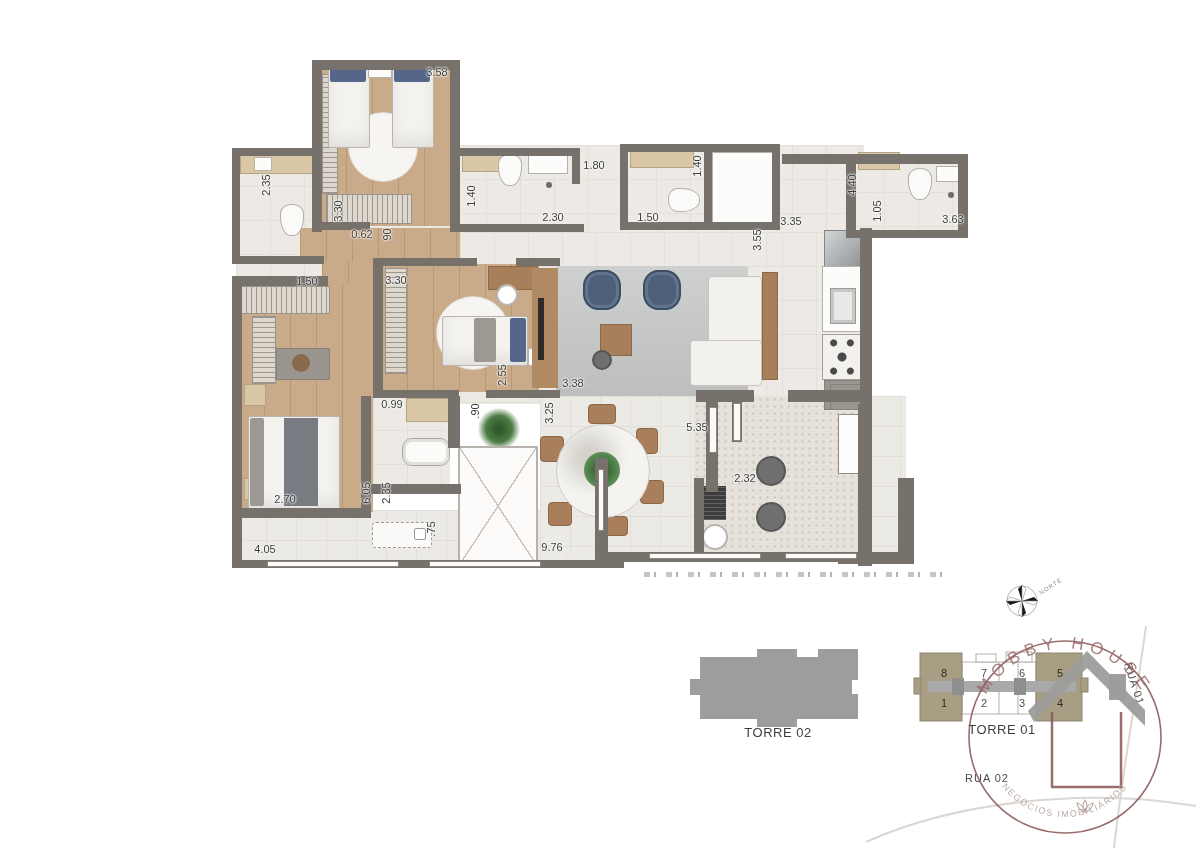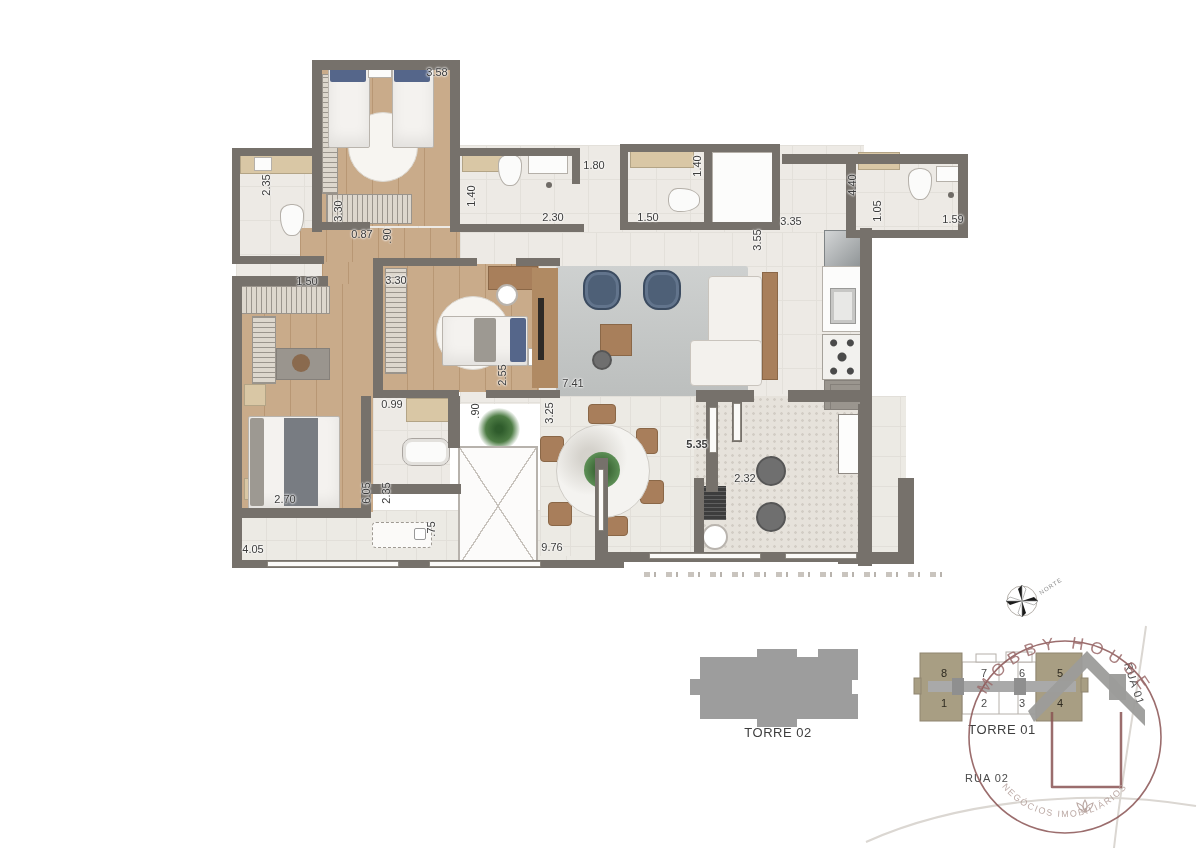--- a/index.html
+++ b/index.html
@@ -201,46 +201,46 @@
       <div class="abs win" style="left: 430px; top: 562px; width: 110px; height: 4px;"></div>
       <div class="abs win" style="left: 650px; top: 554px; width: 110px; height: 4px;"></div>
       <div class="abs win" style="left: 786px; top: 554px; width: 70px; height: 4px;"></div>
       <div class="abs win" style="left: 599px; top: 470px; width: 4px; height: 60px;"></div>
       <div class="abs win" style="left: 710px; top: 408px; width: 6px; height: 44px;"></div>
       <div class="abs win" style="left: 734px; top: 404px; width: 6px; height: 36px;"></div>
       <div class="abs ruler" style="left: 644px; top: 572px; width: 300px; height: 5px;"></div>
       <span class="dim" style="left: 437px; top: 72px;">3.58</span>
       <span class="dim v" style="left: 266px; top: 185px;">2.35</span>
       <span class="dim v" style="left: 338px; top: 211px;">3.30</span>
-      <span class="dim" style="left: 362px; top: 234px;">0.87</span>
+      <span class="dim" style="left: 362px; top: 234px;">0.62</span>
       <span class="dim v" style="left: 387px; top: 236px;">.90</span>
       <span class="dim" style="left: 307px; top: 281px;">1.50</span>
       <span class="dim v" style="left: 471px; top: 196px;">1.40</span>
       <span class="dim" style="left: 553px; top: 217px;">2.30</span>
       <span class="dim" style="left: 594px; top: 165px;">1.80</span>
       <span class="dim" style="left: 648px; top: 217px;">1.50</span>
       <span class="dim v" style="left: 697px; top: 166px;">1.40</span>
       <span class="dim" style="left: 791px; top: 221px;">3.35</span>
       <span class="dim v" style="left: 757px; top: 240px;">3.55</span>
       <span class="dim v" style="left: 852px; top: 185px;">4.40</span>
       <span class="dim v" style="left: 877px; top: 211px;">1.05</span>
-      <span class="dim" style="left: 953px; top: 219px;">1.59</span>
+      <span class="dim" style="left: 953px; top: 219px;">3.63</span>
       <span class="dim" style="left: 396px; top: 280px;">3.30</span>
       <span class="dim v" style="left: 502px; top: 375px;">2.55</span>
-      <span class="dim" style="left: 573px; top: 383px;">7.41</span>
+      <span class="dim" style="left: 573px; top: 383px;">3.38</span>
       <span class="dim v" style="left: 549px; top: 413px;">3.25</span>
       <span class="dim" style="left: 392px; top: 404px;">0.99</span>
       <span class="dim v" style="left: 475px; top: 411px;">.90</span>
-      <span class="dim" style="left: 697px; top: 444px; font-weight: bold;">5.35</span>
+      <span class="dim" style="left: 697px; top: 427px;">5.35</span>
       <span class="dim" style="left: 745px; top: 478px;">2.32</span>
       <span class="dim v" style="left: 366px; top: 493px;">6.05</span>
       <span class="dim v" style="left: 386px; top: 493px;">2.35</span>
       <span class="dim v" style="left: 431px; top: 529px;">.75</span>
       <span class="dim" style="left: 285px; top: 499px;">2.70</span>
-      <span class="dim" style="left: 253px; top: 549px;">4.05</span>
+      <span class="dim" style="left: 265px; top: 549px;">4.05</span>
       <span class="dim" style="left: 552px; top: 547px;">9.76</span>
     </div>
 
   <svg id="site" class="abs" style="left:0;top:0;" width="1200" height="848" viewBox="0 0 1200 848">
 
     <path d="M866,842 C950,804 1080,786 1196,806" fill="none" stroke="#dbd7d2" stroke-width="2"></path>
     <path d="M1146,626 C1136,700 1124,760 1114,848" fill="none" stroke="#dbd7d2" stroke-width="2"></path>
 
     <path fill="#9d9d9d" d="M690,657 L757,657 L757,649 L797,649 L797,657 L818,657 L818,649 L858,649 L858,680 L852,680 L852,694 L858,694 L858,719 L797,719 L797,727 L757,727 L757,719 L700,719 L700,695 L690,695 L690,679 L700,679 L700,657 Z"></path>
     <text x="778" y="737" text-anchor="middle" font-size="13" letter-spacing="0.5" fill="#3f3f3f">TORRE 02</text>

